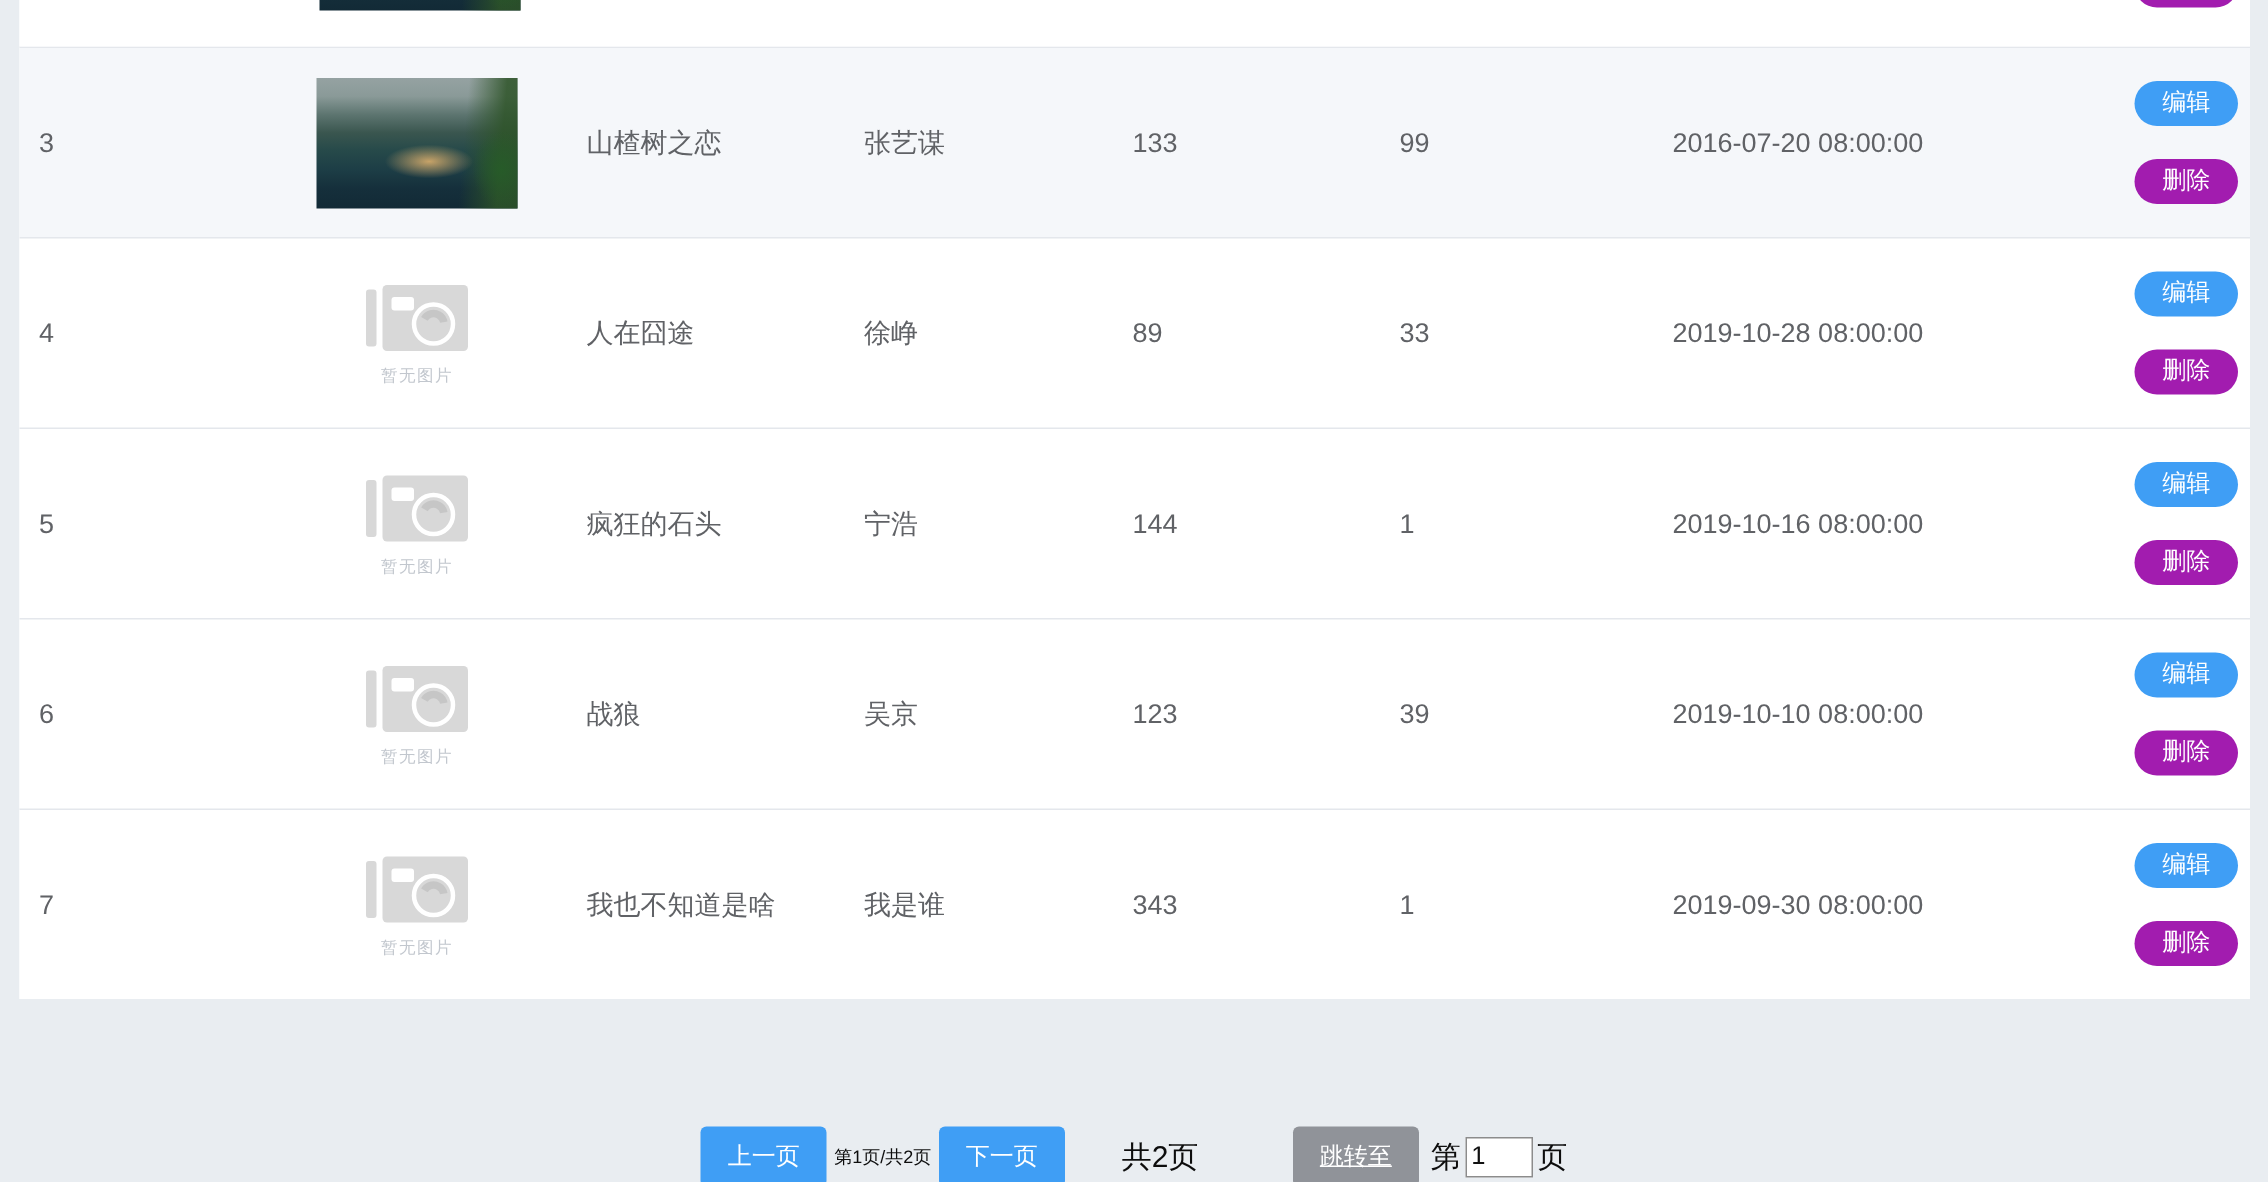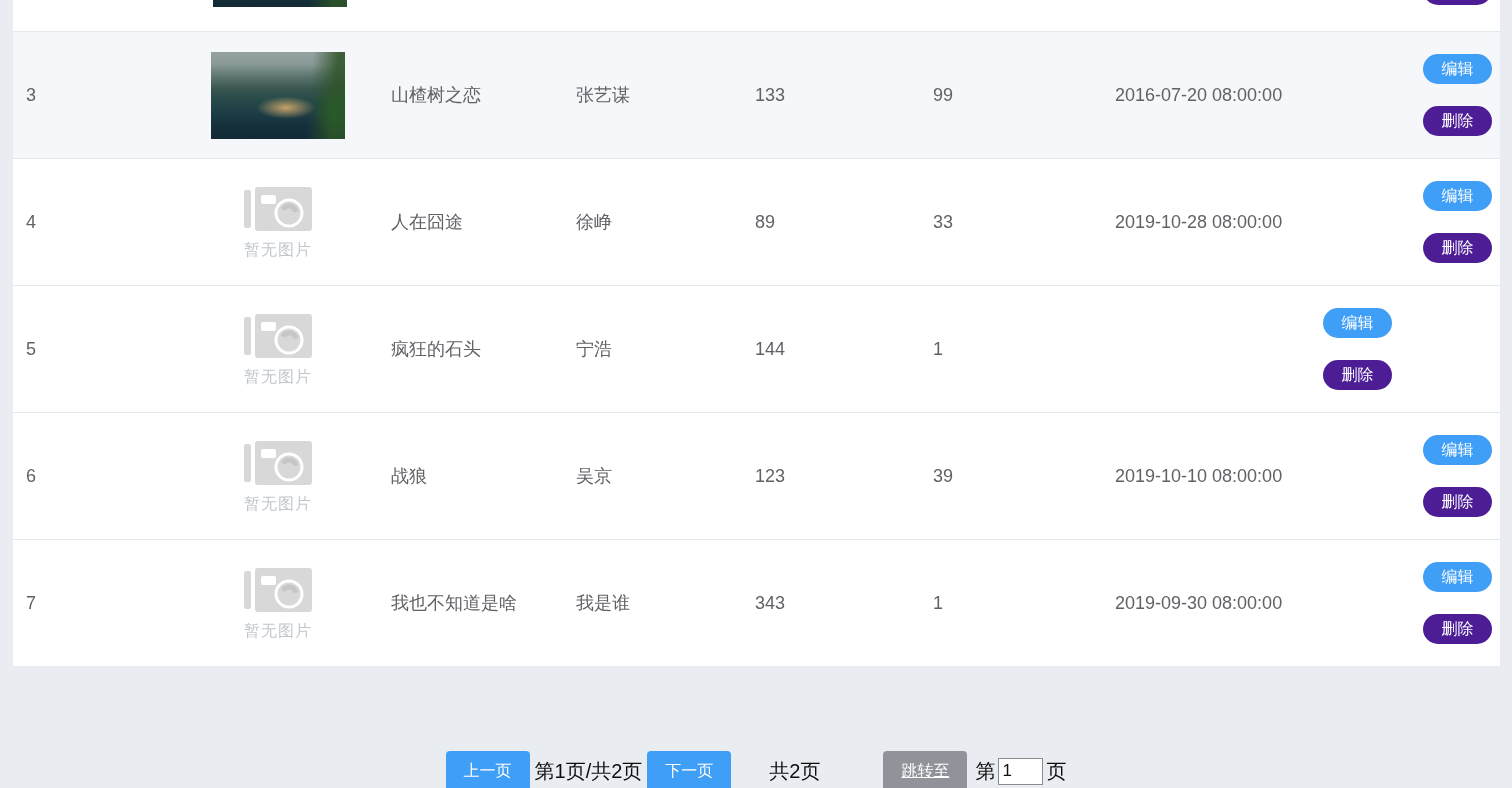--- a/index.html
+++ b/index.html
@@ -39,46 +39,46 @@
     display:flex; flex-direction:column; align-items:flex-end;
     gap:22px; padding-right:8px; box-sizing:border-box;
   }
   .pill {
     width:69px; height:30px; border:none; border-radius:15px;
     color:#fff; font-size:16px; line-height:30px; text-align:center;
     cursor:pointer; padding:0;
     font-family:"Liberation Sans","DejaVu Sans",sans-serif;
   }
   .pill.edit { background:#3f9ef5; }
-  .pill.del  { background:#4c1d95; }
+  .pill.del  { background:#a21caf; }
   .photo {
     width:134px; height:87px;
     background:
       radial-gradient(ellipse 42px 16px at 56% 64%, rgba(255,195,115,0.75), rgba(255,195,115,0) 70%),
       radial-gradient(ellipse 26px 34px at 92% 70%, rgba(38,92,40,0.9), rgba(38,92,40,0) 75%),
       linear-gradient(95deg, rgba(0,0,0,0) 72%, rgba(46,84,40,0.85) 90%),
       linear-gradient(180deg, #95a2a2 0%, #8a9a98 14%, #5d7570 28%, #3a564f 42%, #274a4a 55%, #1d3e46 70%, #152f3b 85%, #122a36 100%);
   }
   .partial-photo { position:absolute; left:200px; top:-80px; }
   .partial-del   { position:absolute; right:8px;  top:-25px; }
   .ph { display:flex; flex-direction:column; align-items:center; }
   .ph-label {
-    margin-top:5px; font-size:16px; letter-spacing:1px; color:#c2c7ce;
+    margin-top:5px; font-size:11px; letter-spacing:1px; color:#c2c7ce;
   }
   .pager {
     position:absolute; left:0; top:751px; width:1512px;
     display:flex; align-items:center; justify-content:center;
   }
   .pg-btn {
     height:40px; padding:0 18px; border:none; border-radius:4px;
     background:#3f9ef5; color:#fff; font-size:16px; cursor:pointer;
     font-family:"Liberation Sans","DejaVu Sans",sans-serif;
   }
   .pg-btn.gray { background:#909399; }
-  .pg-info  { font-size:20px; color:#0d0d0d; margin:0 5px; }
+  .pg-info  { font-size:12px; color:#0d0d0d; margin:0 5px; }
   .pg-total { font-size:20px; color:#0d0d0d; margin-left:38px; }
   .pg-jump  { margin-left:63px;text-decoration:underline; }
   .pg-prefix{ font-size:20px; color:#0d0d0d; margin-left:8px; }
   .pg-input {
     width:37px; height:25px; box-sizing:content-box;
     border:1px solid #8c8c8c; background:#fff;
     font-size:17px; color:#111; padding:0 3px; margin:0 3px;
     font-family:"Liberation Sans","DejaVu Sans",sans-serif;
   }
   .pg-suffix{ font-size:20px; color:#0d0d0d; }
@@ -148,20 +148,21 @@
           <circle cx="45" cy="30" r="13" fill="none" stroke="#ffffff" stroke-width="3"></circle>
           <circle cx="45" cy="30" r="7" fill="none" stroke="#c6c6c6" stroke-width="5" stroke-dasharray="17 27" transform="rotate(-150 45 30)"></circle>
         </svg>
         <div class="ph-label">暂无图片</div>
       </div>
     </div>
     <div class="cell c-name">疯狂的石头</div>
     <div class="cell c-dir">宁浩</div>
     <div class="cell c-n1">144</div>
     <div class="cell c-n2">1</div>
+    <div class="cell c-date">2019-10-16 08:00:00</div>
     <div class="cell c-act">
       <button class="pill edit">编辑</button>
       <button class="pill del">删除</button>
     </div>
   </div>
 
   <div class="t-row">
     <div class="cell c-id">6</div>
     <div class="cell c-img">
 

